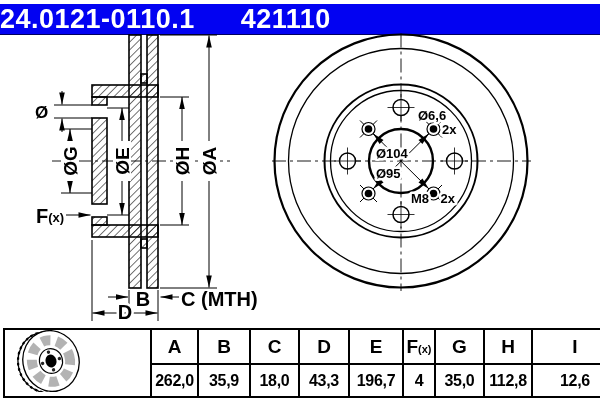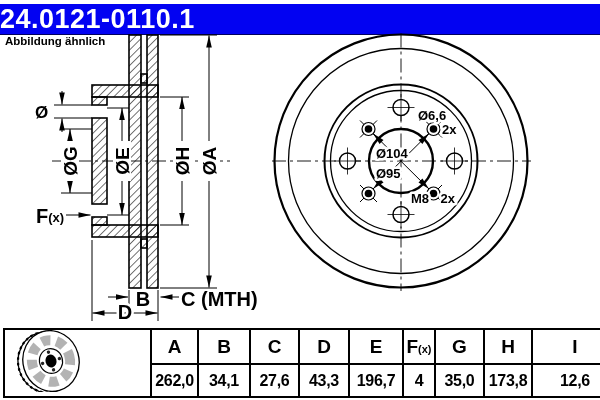--- a/index.html
+++ b/index.html
@@ -30,24 +30,24 @@
   .dimtable td{font-size:16px;font-weight:bold;text-align:center;padding:0;letter-spacing:-0.3px;}
   .dimtable th .sub{font-size:11px;font-weight:bold;}
   .icon-cell{width:145px;}
   .drawing-svg{position:absolute;left:0;top:0;}
 </style>
 </head>
 <body>
 
 <div class="header-bar">
   <span>24.0121-0110.1</span>
+  <span>421110</span>
 </div>
 
 <div class="note">
-  <div>Abbildung ähnlich</div>
 </div>
 
 <svg class="drawing-svg" width="600" height="400" viewBox="0 0 600 400">
   <defs>
     <pattern id="hatch" width="5.5" height="5.5" patternUnits="userSpaceOnUse" patternTransform="rotate(45)">
       <line x1="0" y1="0" x2="0" y2="5.5" stroke="#000" stroke-width="1.1"></line>
     </pattern>
     <marker id="ah" markerUnits="userSpaceOnUse" markerWidth="13" markerHeight="10" viewBox="0 0 13 10" refX="12.5" refY="5" orient="auto-start-reverse">
       <path d="M0.5,2.2 L12.5,5 L0.5,7.8 Z" fill="#000"></path>
     </marker>
@@ -207,23 +207,23 @@
     <th style="width:47px"><span>C</span><span class="sub"></span></th>
     <th style="width:48px"><span>D</span><span class="sub"></span></th>
     <th style="width:52px"><span>E</span><span class="sub"></span></th>
     <th style="width:30px"><span>F</span><span class="sub">(x)</span></th>
     <th style="width:47px"><span>G</span><span class="sub"></span></th>
     <th style="width:46px"><span>H</span><span class="sub"></span></th>
     <th style="width:84px"><span>I</span><span class="sub"></span></th>
   </tr>
   <tr>
     <td>262,0</td>
-    <td>34,1</td>
-    <td>27,6</td>
+    <td>35,9</td>
+    <td>18,0</td>
     <td>43,3</td>
     <td>196,7</td>
     <td>4</td>
     <td>35,0</td>
-    <td>173,8</td>
+    <td>112,8</td>
     <td>12,6</td>
   </tr>
 </tbody>
   </table>
 
 </body></html>

